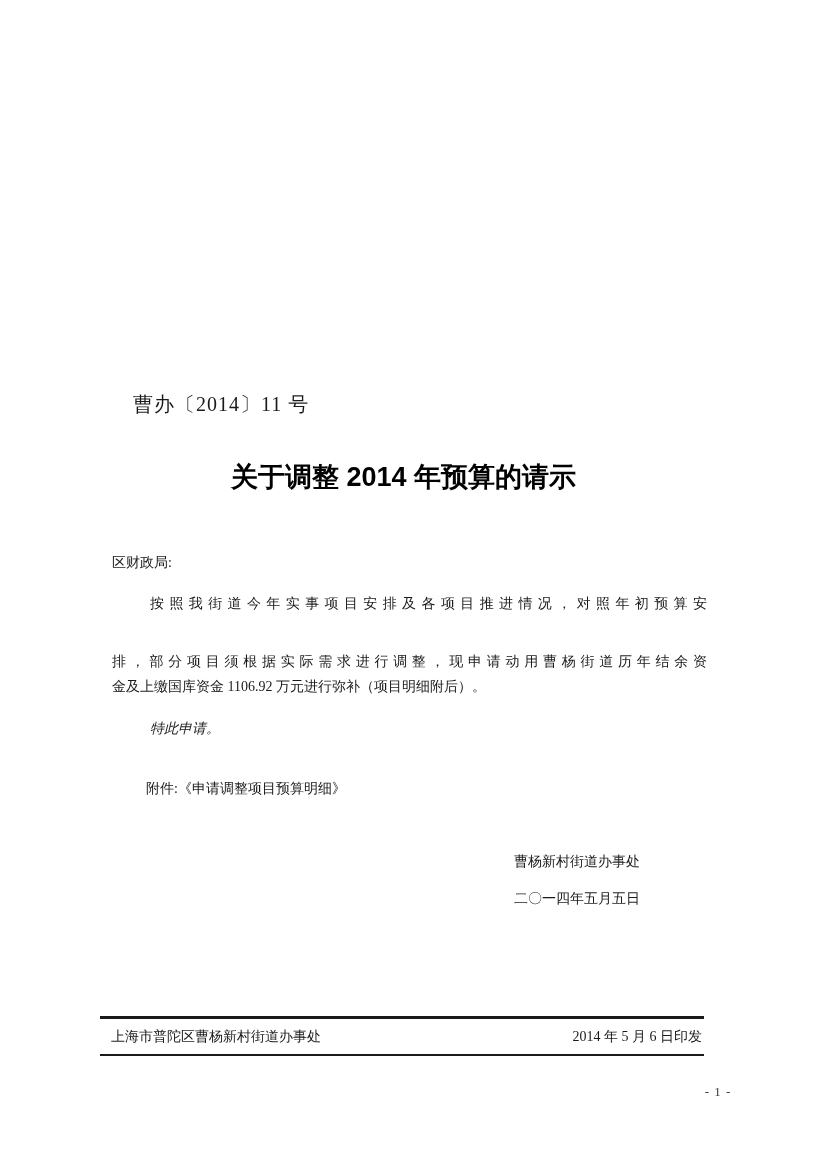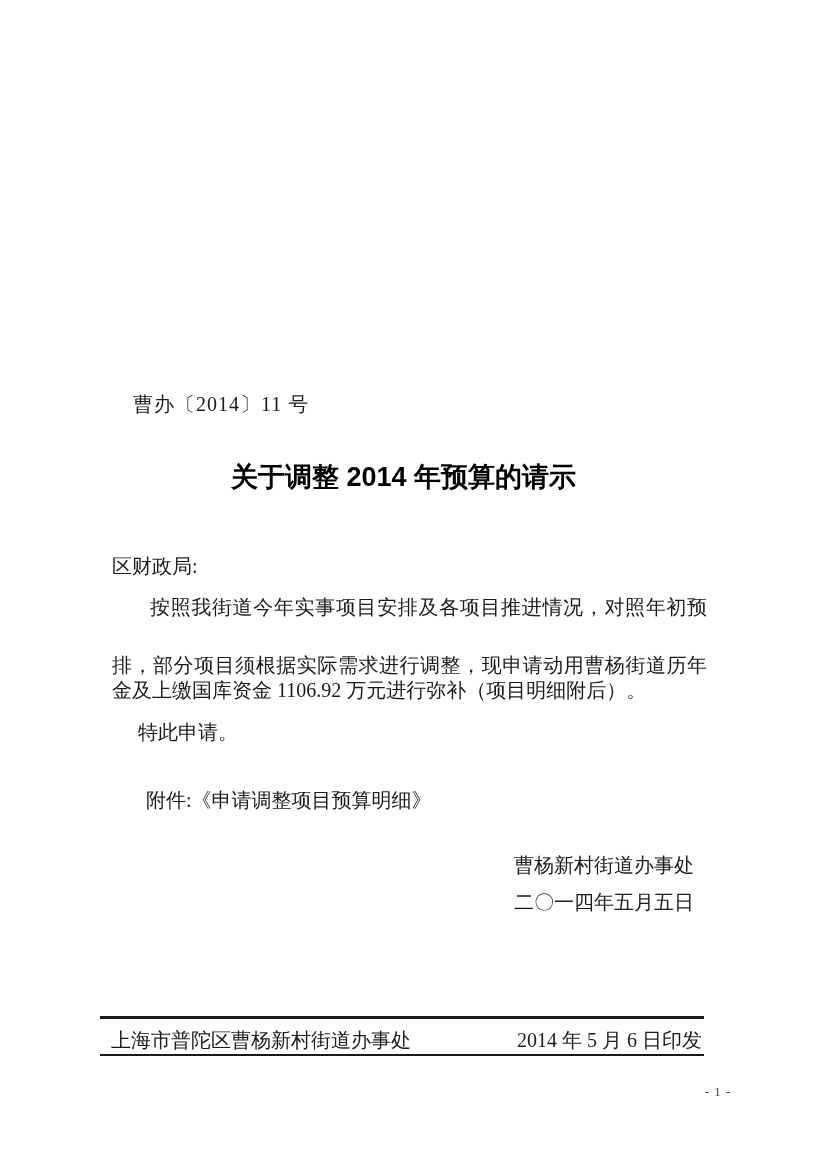--- a/index.html
+++ b/index.html
@@ -26,28 +26,28 @@
   .title {
     left: 0; right: 0; top: 462px;
     margin: 0;
     text-align: center;
     font-family: "Liberation Sans", "DejaVu Sans", sans-serif;
     font-weight: 700;
     font-size: 27px;
     color: #000000;
     white-space: nowrap;
   }
-  .body-text { font-size: 20px; }
+  .body-text { font-size: 14px; }
   .salutation { left: 112px; top: 555px; }
   .bline { white-space: normal; overflow: hidden; height: 24px; }
   .l1 { left: 150px; top: 596px; width: 557px; text-align: justify; text-align-last: justify; }
   .l2 { left: 112px; top: 638px; width: 595px; text-align: justify; text-align-last: justify; margin-top: 16px; }
   .l3 { left: 112px; top: 679px; }
-  .l4 { left: 138px; top: 721px; }
-  .attachment { left: 146px; top: 781px; margin-top: 8px; }
+  .l4 { left: 150px; top: 721px; font-style: italic; }
+  .attachment { left: 146px; top: 781px; }
   .sig-org  { left: 514px; top: 854px; }
   .sig-date { left: 514px; top: 891px; }
 
   .rule { position: absolute; left: 100px; width: 604px; background: #1a1a1a; }
   .rule-top    { top: 1016px; height: 3px; }
   .rule-bottom { top: 1054px; height: 2px; }
   .footer-issuer { left: 111px; top: 1029px; }
   .footer-date  { left: 100px; top: 1029px; width: 602px; text-align: right; }
   .page-number {
     left: 694px; top: 1085px;

